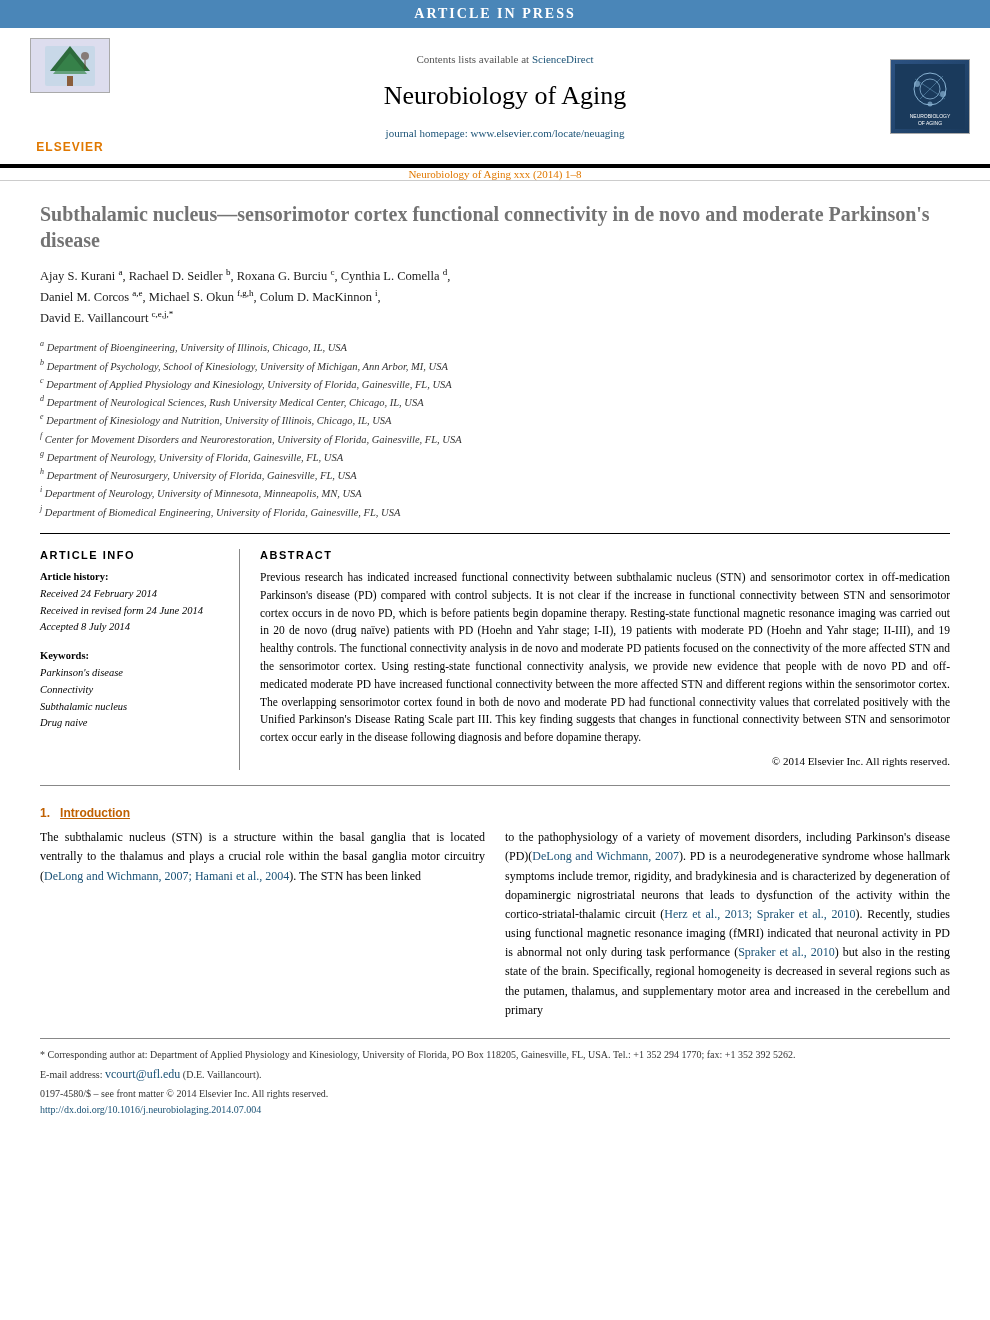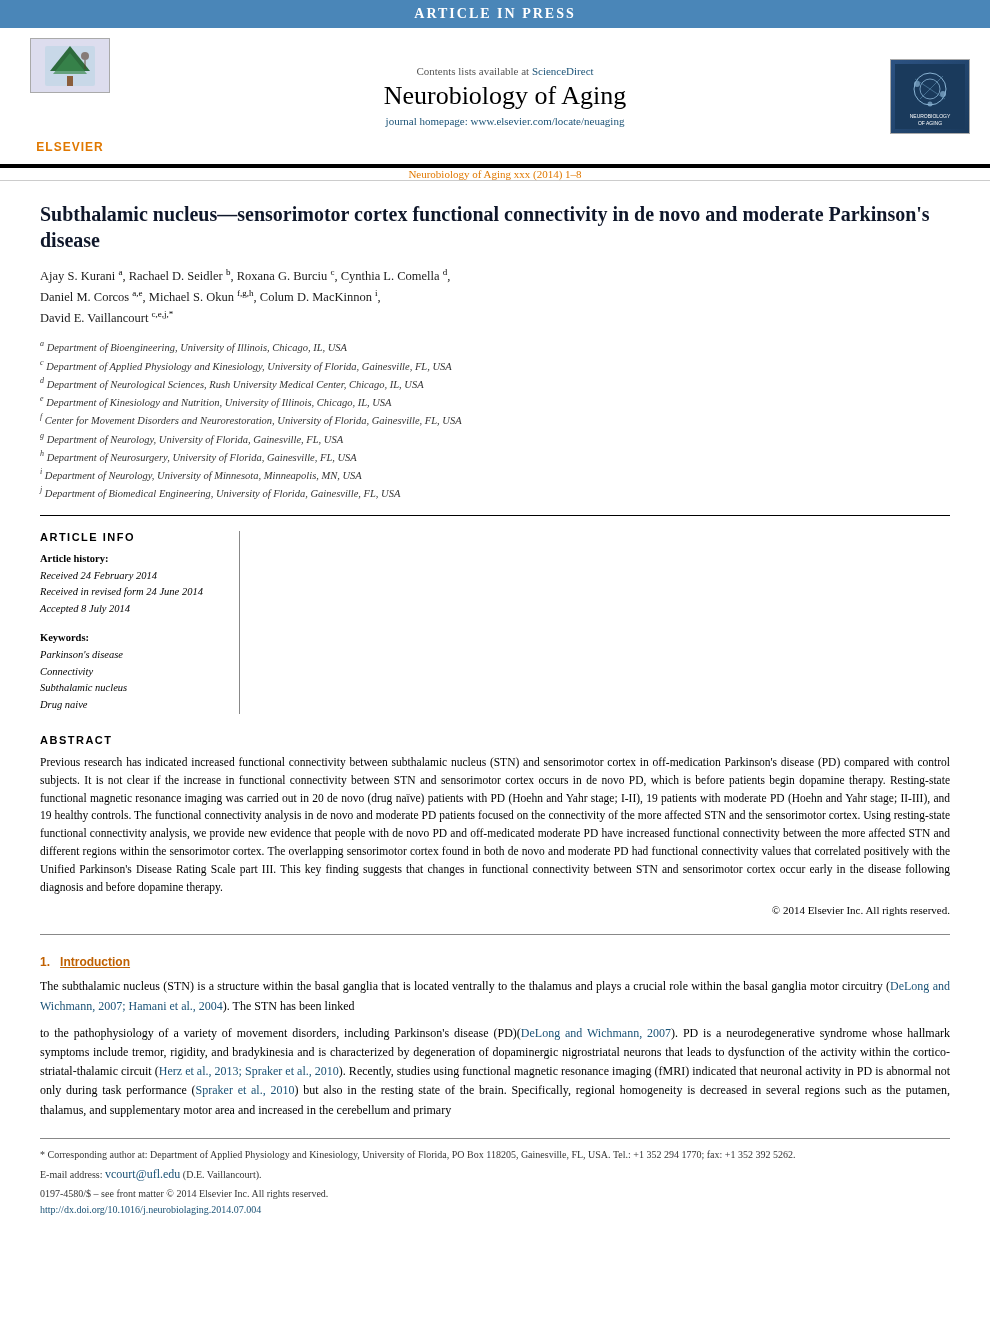--- a/index.html
+++ b/index.html
@@ -68,21 +68,21 @@
       margin-bottom: 2px;
     }
     .sciencedirect-link {
       color: #1a5276;
     }
     .journal-title-text {
       font-size: 26px;
       font-weight: normal;
       color: #000;
       font-family: "Times New Roman", serif;
-      margin: 4px 0;
+      margin: 16px 0;
     }
     .journal-homepage-line {
       font-size: 11px;
       color: #555;
     }
     .journal-homepage-line span {
       color: #1a5276;
     }
     .journal-cover-img {
       width: 80px;
@@ -110,21 +110,21 @@
 
     
     .article-body {
       padding: 20px 40px;
     }
 
     
     .article-title {
       font-size: 20px;
       font-weight: bold;
-      color: #0f172a;
+      color: #737373;
       line-height: 1.3;
       margin-bottom: 12px;
     }
 
     
     .authors-line {
       font-size: 12.5px;
       color: #1a1a1a;
       line-height: 1.6;
       margin-bottom: 10px;
@@ -151,21 +151,20 @@
       font-size: 8px;
     }
 
     
     .two-col-section {
       display: flex;
       gap: 20px;
       margin-bottom: 20px;
       border-bottom: 1px solid #888;
       padding-bottom: 15px;
-      flex-direction: column;
     }
     .article-info-col {
       width: 200px;
       flex-shrink: 0;
       border-right: 1px solid #888;
       padding-right: 15px;
     }
     .abstract-col {
       flex: 1;
     }
@@ -233,21 +232,21 @@
       color: #c06000;
     }
     .section-number-title .section-name {
       color: #c06000;
       text-decoration: underline;
     }
 
     
     .two-col-body {
       display: flex;
-      flex-direction: column;
+      gap: 20px;
     }
     .body-col {
       flex: 1;
       font-size: 12px;
       line-height: 1.6;
       text-align: justify;
       color: #000;
     }
     .body-col p {
       margin-bottom: 8px;
@@ -351,20 +350,21 @@
 in de novo and moderate Parkinson's disease</div>
 
   <div class="authors-line">
     Ajay S. Kurani <sup>a</sup>, Rachael D. Seidler <sup>b</sup>, Roxana G. Burciu <sup>c</sup>, Cynthia L. Comella <sup>d</sup>,<br>
     Daniel M. Corcos <sup>a,e</sup>, Michael S. Okun <sup>f,g,h</sup>, Colum D. MacKinnon <sup>i</sup>,<br>
     David E. Vaillancourt <sup>c,e,j,*</sup>
   </div>
 
   <div class="affiliations">
     <div class="affil-row"><sup>a</sup> <em>Department of Bioengineering, University of Illinois, Chicago, IL, USA</em></div>
+    <div class="affil-row"><sup>b</sup> <em>Department of Psychology, School of Kinesiology, University of Michigan, Ann Arbor, MI, USA</em></div>
     <div class="affil-row"><sup>c</sup> <em>Department of Applied Physiology and Kinesiology, University of Florida, Gainesville, FL, USA</em></div>
     <div class="affil-row"><sup>d</sup> <em>Department of Neurological Sciences, Rush University Medical Center, Chicago, IL, USA</em></div>
     <div class="affil-row"><sup>e</sup> <em>Department of Kinesiology and Nutrition, University of Illinois, Chicago, IL, USA</em></div>
     <div class="affil-row"><sup>f</sup> <em>Center for Movement Disorders and Neurorestoration, University of Florida, Gainesville, FL, USA</em></div>
     <div class="affil-row"><sup>g</sup> <em>Department of Neurology, University of Florida, Gainesville, FL, USA</em></div>
     <div class="affil-row"><sup>h</sup> <em>Department of Neurosurgery, University of Florida, Gainesville, FL, USA</em></div>
     <div class="affil-row"><sup>i</sup> <em>Department of Neurology, University of Minnesota, Minneapolis, MN, USA</em></div>
     <div class="affil-row"><sup>j</sup> <em>Department of Biomedical Engineering, University of Florida, Gainesville, FL, USA</em></div>
   </div>
 

